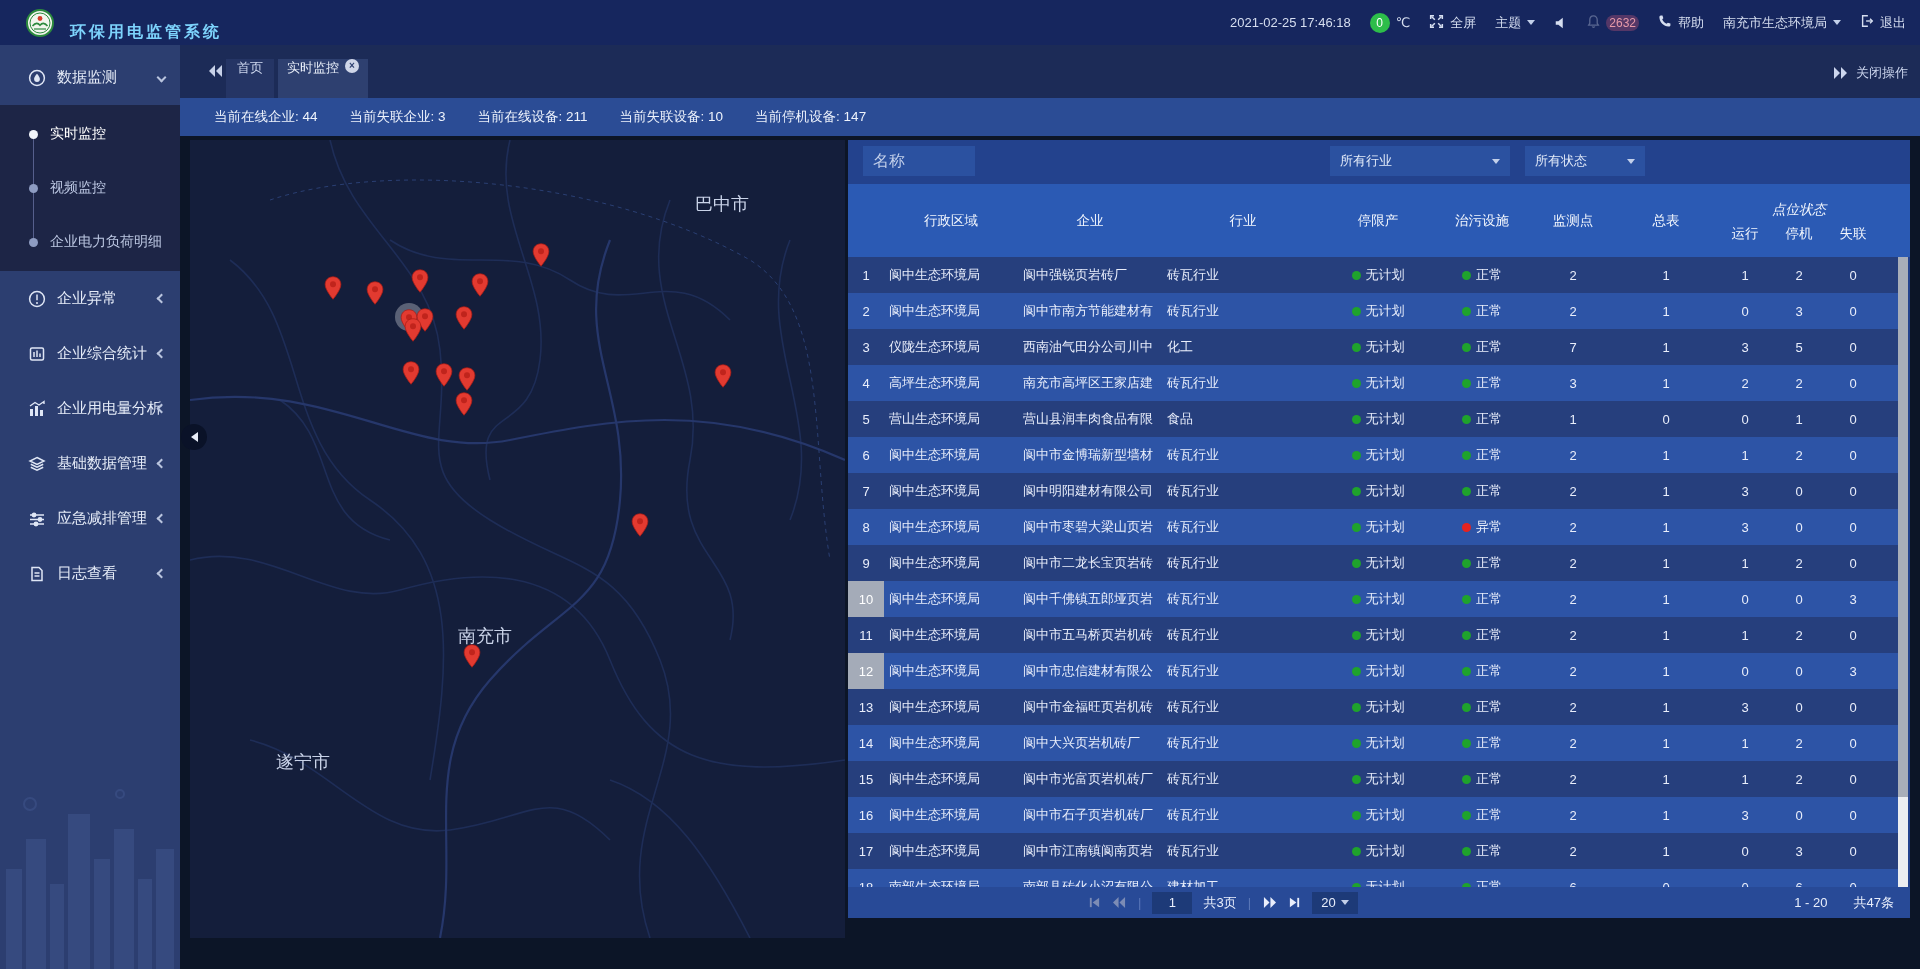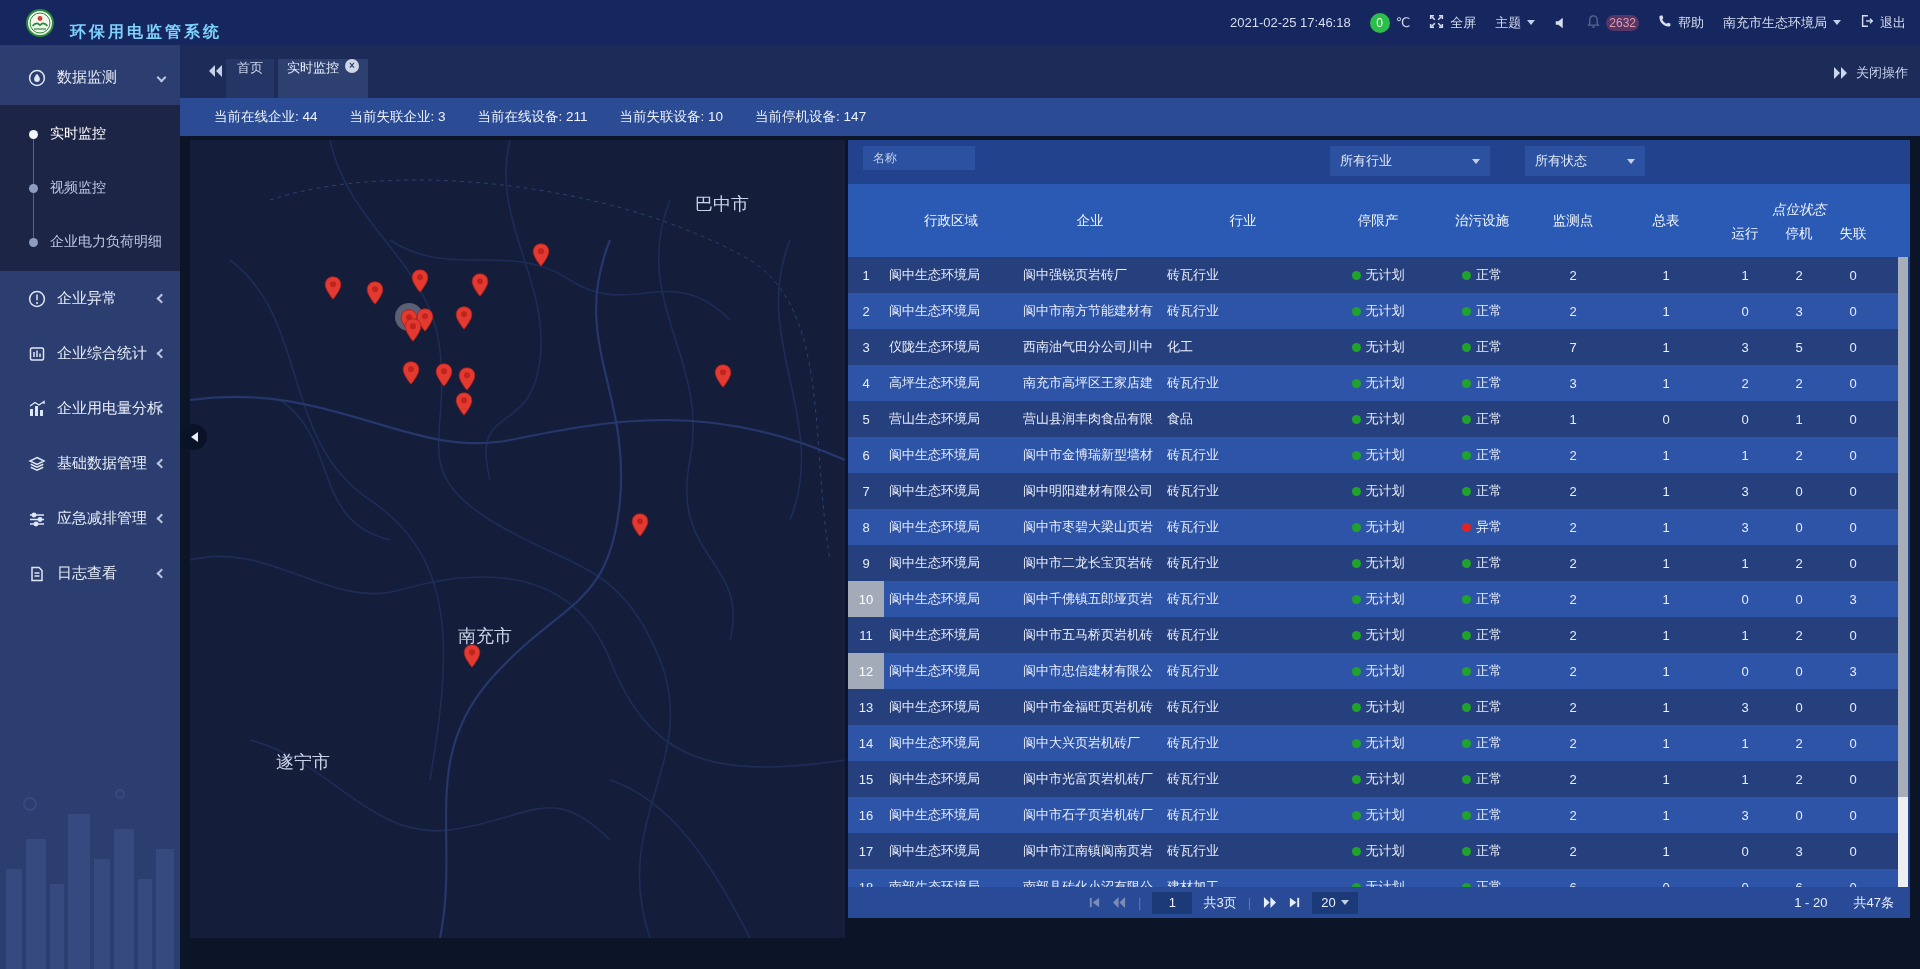--- a/index.html
+++ b/index.html
@@ -52,25 +52,25 @@
   #map { position:absolute; left:190px; top:140px; width:655px; height:798px; background:#141e3b; overflow:hidden; z-index:5; }
   #roads { position:absolute; left:0; top:0; }
   .city-label { position:absolute; color:#c9d3e8; font-size:18px; white-space:nowrap; }
   .pin { position:absolute; width:18px; height:24px; cursor:pointer; z-index:3; }
   .pin-halo { position:absolute; width:28px; height:28px; border-radius:50%; background:rgba(255,255,255,.30); z-index:2; }
   #collapse-handle { position:absolute; left:181px; top:424px; width:26px; height:26px; border-radius:50%; background:#0a1228; display:flex; align-items:center; justify-content:center; z-index:25; cursor:pointer; }
   .tri-left { width:0; height:0; border-top:5px solid transparent; border-bottom:5px solid transparent; border-right:7px solid #e8edf8; }
 
   
   #panel { position:absolute; left:848px; top:140px; width:1062px; height:778px; background:#23428d; z-index:5; }
-  .f-input { position:absolute; top:6px; left:15px; width:112px; height:24px; background:#2b51a0; border:none; outline:none; color:#e3ebf9; font-size:12px; padding:0 10px; font-family:inherit; }
+  .f-input { position:absolute; top:6px; left:15px; width:112px; height:30px; background:#2b51a0; border:none; outline:none; color:#e3ebf9; font-size:16px; padding:0 10px; font-family:inherit; }
   .f-input::placeholder { color:#c3d0ea; opacity:1; }
   .f-select { position:absolute; top:6px; height:30px; background:#2b51a0; display:flex; align-items:center; justify-content:space-between; padding:0 10px; font-size:13px; color:#e3ebf9; cursor:pointer; }
   #f-region { left:134px; width:338px; }
-  #f-industry { left:482px; width:160px; }
+  #f-industry { left:482px; width:180px; }
   #f-status { left:677px; width:120px; }
 
   #thead { position:absolute; top:44px; left:0; width:1062px; height:73px; background:#2b5ab4; display:grid;
     grid-template-columns:36px 134px 144px 162px 108px 100px 82px 104px 54px 54px 54px 30px;
     grid-template-rows:37px 36px; color:#f2f6fd; font-size:13.5px; }
   .th { grid-row:1/3; display:flex; align-items:center; justify-content:center; }
   .thg { grid-column:9/12; grid-row:1; display:flex; align-items:flex-end; justify-content:center; font-style:italic; padding-bottom:2px; }
   .ths { grid-row:2; display:flex; align-items:flex-start; justify-content:center; padding-top:4px; }
 
   #tbody { position:absolute; top:117px; left:0; width:1050px; height:630px; overflow:hidden; }

